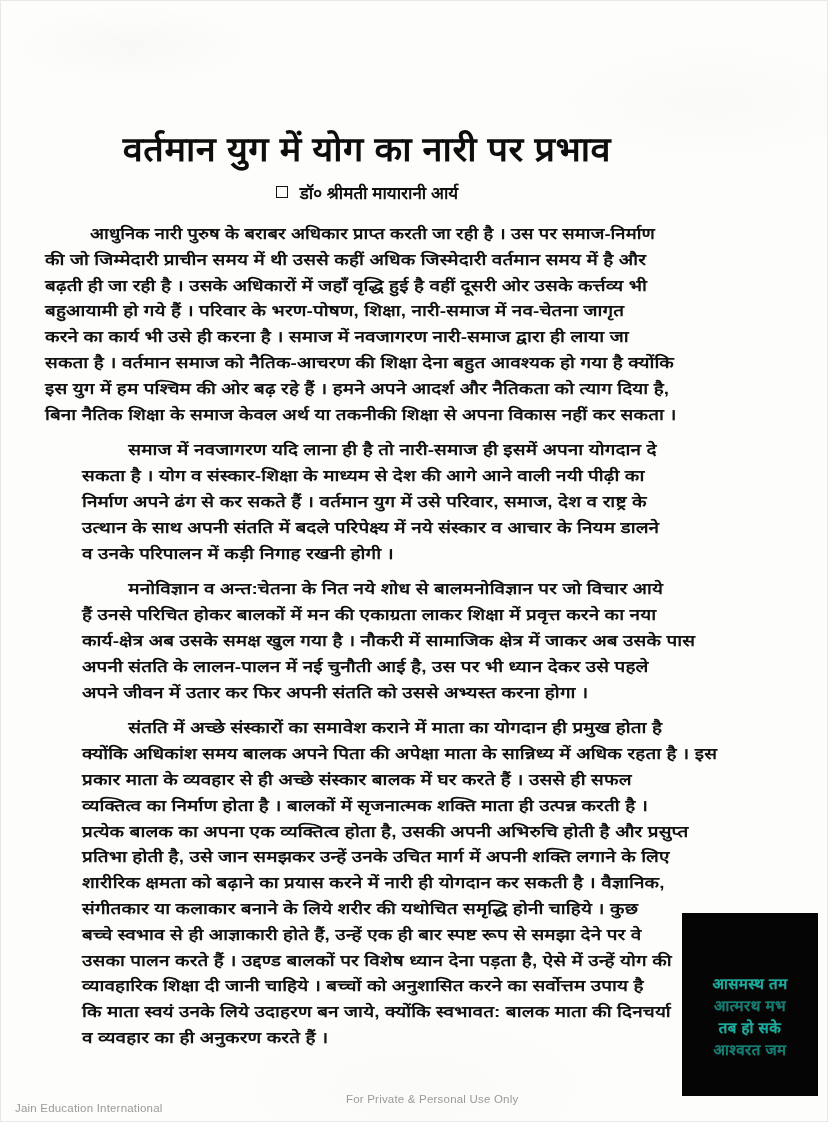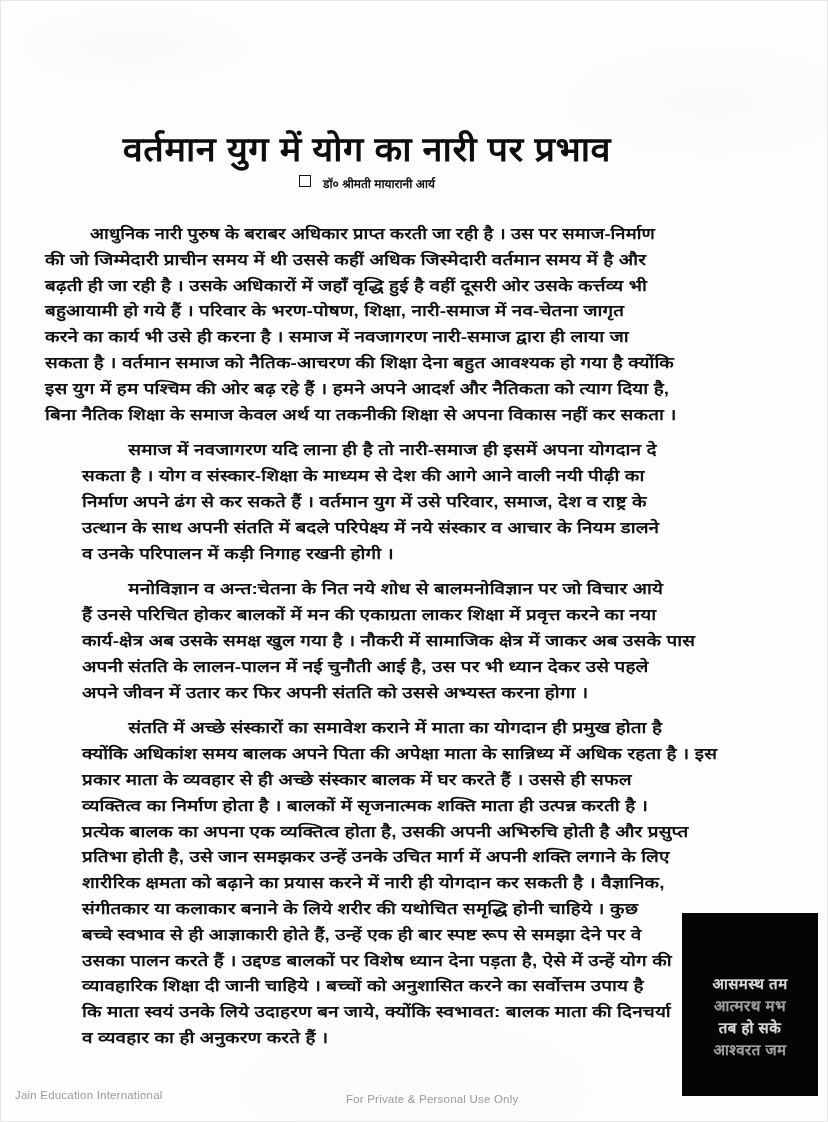--- a/index.html
+++ b/index.html
@@ -47,26 +47,26 @@
     color: #0d0d0d;
     white-space: nowrap;
     transform: scaleX(1.06);
     transform-origin: center center;
   }
 
   
   #byline {
     position: absolute;
     left: 36px;
-    top: 170px;
+    top: 180px;
     width: 660px;
     text-align: center;
     font-family: "Liberation Sans", "DejaVu Sans", sans-serif;
     font-weight: 700;
-    font-size: 12px;
+    font-size: 17px;
     line-height: 26px;
     color: #111;
   }
   #byline .bullet-square {
     display: inline-block;
     width: 10px;
     height: 10px;
     border: 1.6px solid #151515;
     margin-right: 12px;
     position: relative;
@@ -113,21 +113,21 @@
     height: 183px;
     background: #050505;
     overflow: hidden;
   }
   #plate .plate-lines {
     position: absolute;
     left: 0;
     right: 0;
     top: 60px;
     text-align: center;
-    color: #e5e5e5;
+    color: #14b8a6;
     font-family: "Liberation Sans", "DejaVu Sans", sans-serif;
     font-weight: 700;
     font-size: 15px;
     line-height: 22px;
     letter-spacing: 0.5px;
     text-shadow: 0 0 1px rgba(255,255,255,0.35);
     opacity: 0.95;
   }
   #plate .plate-line {
     white-space: nowrap;
@@ -146,21 +146,21 @@
     height: 30px;
   }
   .footer-text {
     position: absolute;
     font-family: "Liberation Sans", "DejaVu Sans", sans-serif;
     font-size: 11.5px;
     color: #9a9a9a;
     letter-spacing: 0.2px;
     white-space: nowrap;
   }
-  #footer-left  { left: 14px;  top: 2px; }
+  #footer-left  { left: 14px;  top: 15px; }
   #footer-mid   { left: 345px; top: 6px; }
   #footer-right { left: 712px; top: 6px; color: #e9e9e9; margin-top: 36px; }
 </style>
 </head>
 <body>
 
 <div id="page">
 
   <div class="paper-noise"></div>
 

